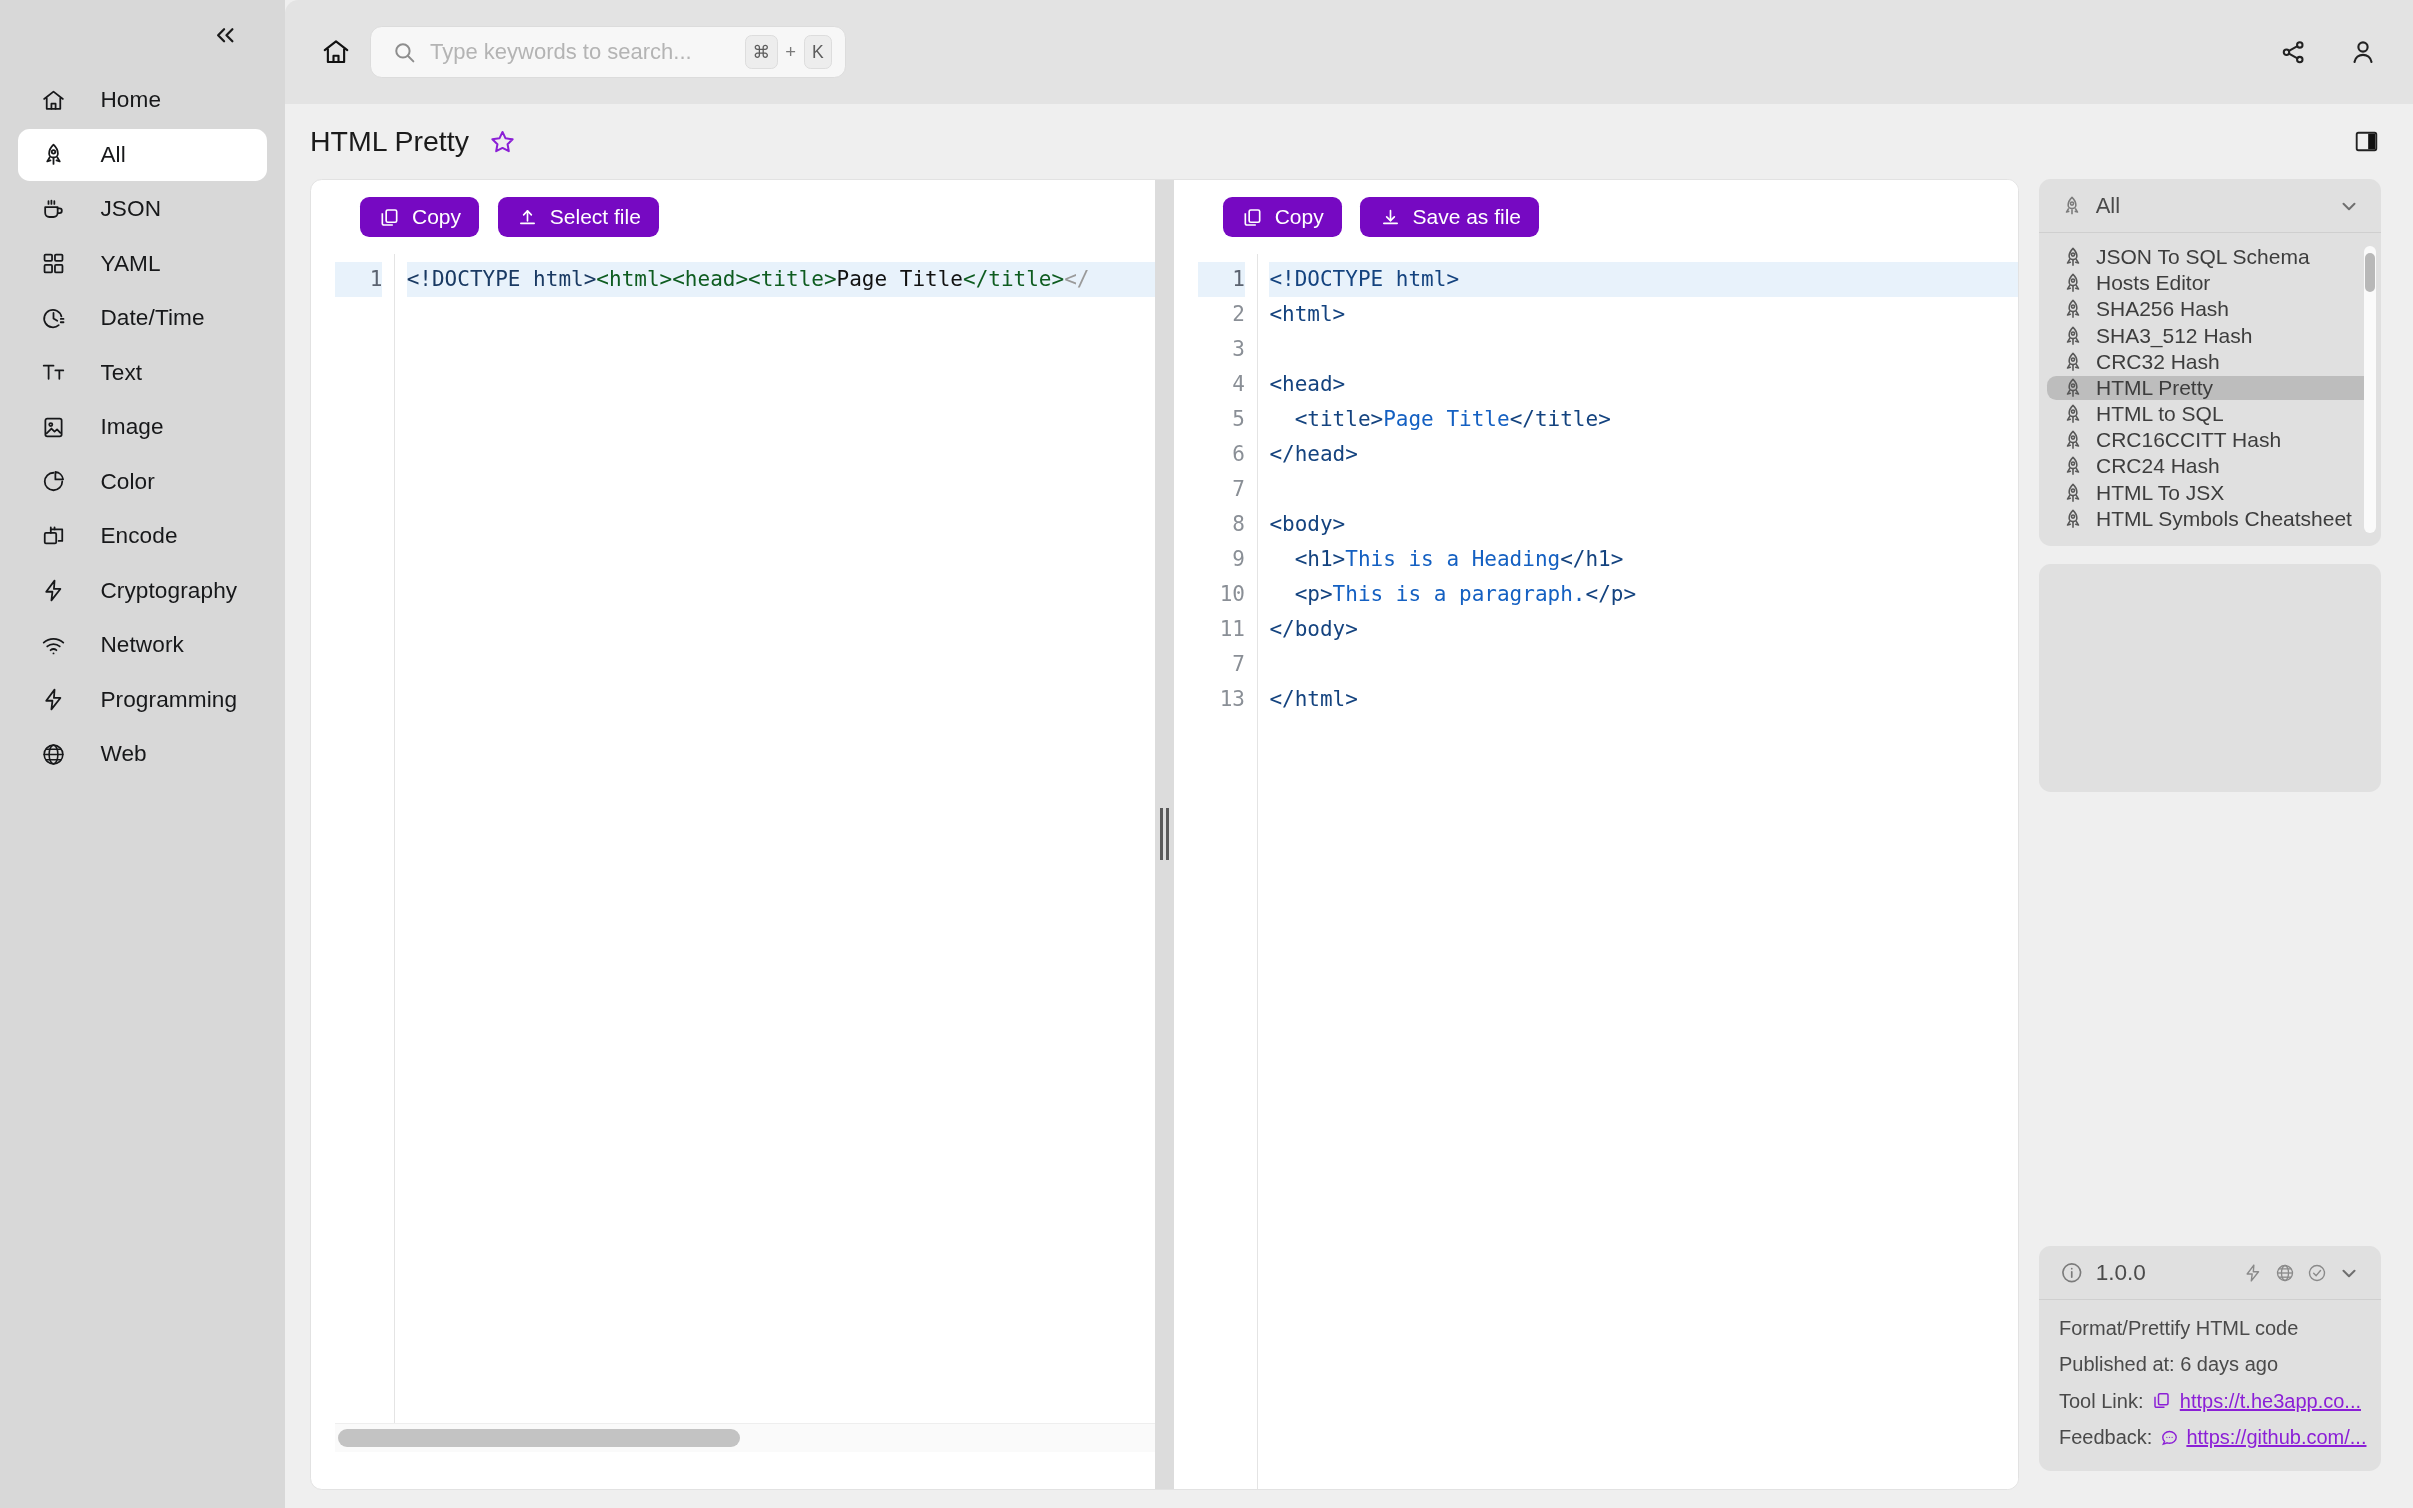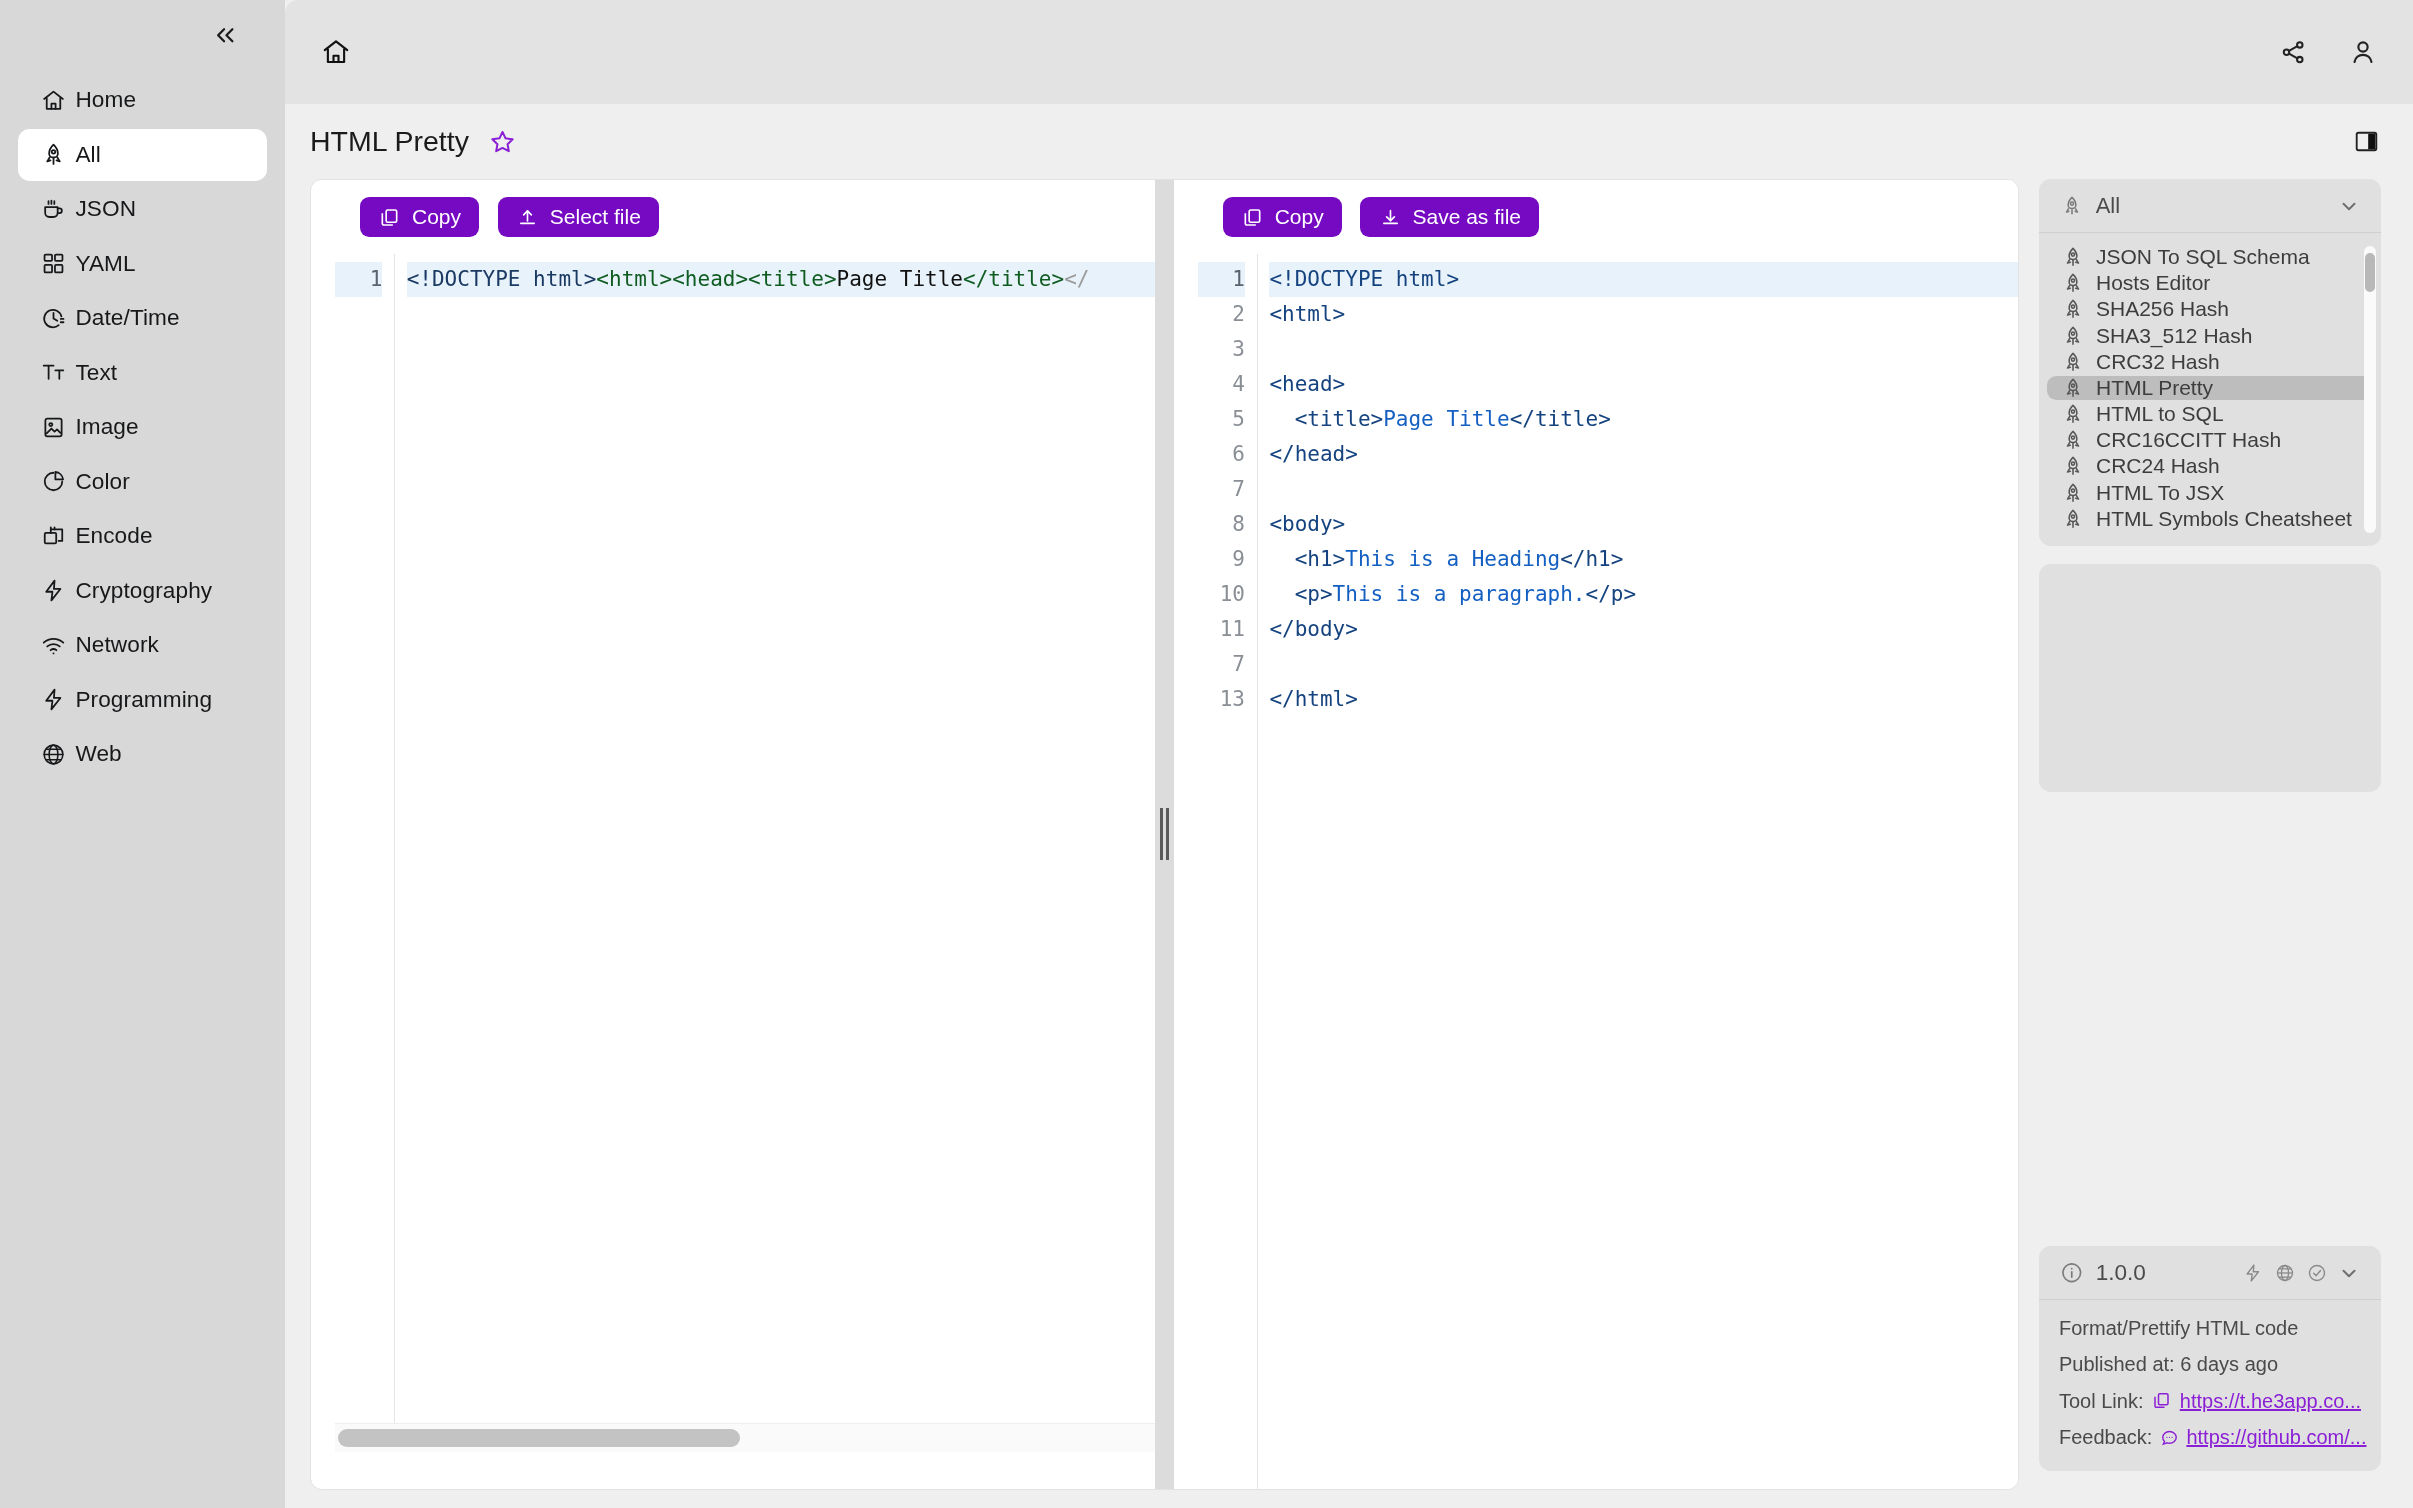--- a/index.html
+++ b/index.html
@@ -20,21 +20,21 @@
     padding-top: 18.4px;
   }
   .collapse-row { display: flex; justify-content: flex-end; padding: 0 40px 22px 0; }
   .collapse-btn {
     width: 39px; height: 34px;
     display: flex; align-items: center; justify-content: center;
     cursor: pointer; color: #1a1a1a;
   }
   .nav-list { display: flex; flex-direction: column; gap: 2.5px; padding: 0 18.4px; }
   .nav-item {
-    display: flex; align-items: center; gap: 7px;
+    display: flex; align-items: center; gap: 32px;
     height: 52px; padding: 0 20px;
     border-radius: 11.7px; cursor: pointer;
     color: #17181a;
   }
   .nav-item.active { background: #ffffff; }
   .nav-icon {
     width: 30px; height: 30px; flex: 0 0 30px;
     display: flex; align-items: center; justify-content: center;
   }
   .nav-label { font-size: 22.6px; letter-spacing: 0.1px; white-space: nowrap; }
@@ -378,20 +378,34 @@
 
 <div id="main-col">
 
   <header id="topbar">
     <div class="home-btn">
       <svg width="30" height="30" viewBox="0 0 24 24" fill="none" stroke="currentColor" stroke-width="1.7" stroke-linecap="round" stroke-linejoin="round">
         <path d="M3 10.5 12 3.5l9 7"></path>
           <path d="M5.5 9.8V20h13V9.8"></path>
           <path d="M10 20v-5h4v5"></path>
       </svg>
+    </div>
+    <div class="search-wrap">
+      <span class="search-icon">
+        <svg width="25" height="25" viewBox="0 0 24 24" fill="none" stroke="currentColor" stroke-width="1.9" stroke-linecap="round">
+            <circle cx="10.5" cy="10.5" r="6.4"></circle>
+            <line x1="15.4" y1="15.4" x2="20.5" y2="20.5"></line>
+          </svg>
+      </span>
+      <input class="search-input" type="text" placeholder="Type keywords to search..." value="" style="">
+      <span class="kbd-group">
+        <span class="kbd">⌘</span>
+        <span class="kbd-plus">+</span>
+        <span class="kbd">K</span>
+      </span>
     </div>
     <div class="topbar-right">
       <div class="topbar-icon">
         <svg width="28.5" height="28.5" viewBox="0 0 24 24" fill="none" stroke="currentColor" stroke-width="1.7" stroke-linecap="round" stroke-linejoin="round">
           <circle cx="17.5" cy="5.8" r="2.3"></circle>
             <circle cx="6.3" cy="12" r="2.3"></circle>
             <circle cx="17.5" cy="18.2" r="2.3"></circle>
           <line x1="8.4" y1="10.9" x2="15.5" y2="6.9"></line>
             <line x1="8.4" y1="13.1" x2="15.5" y2="17.1"></line>
         </svg>

